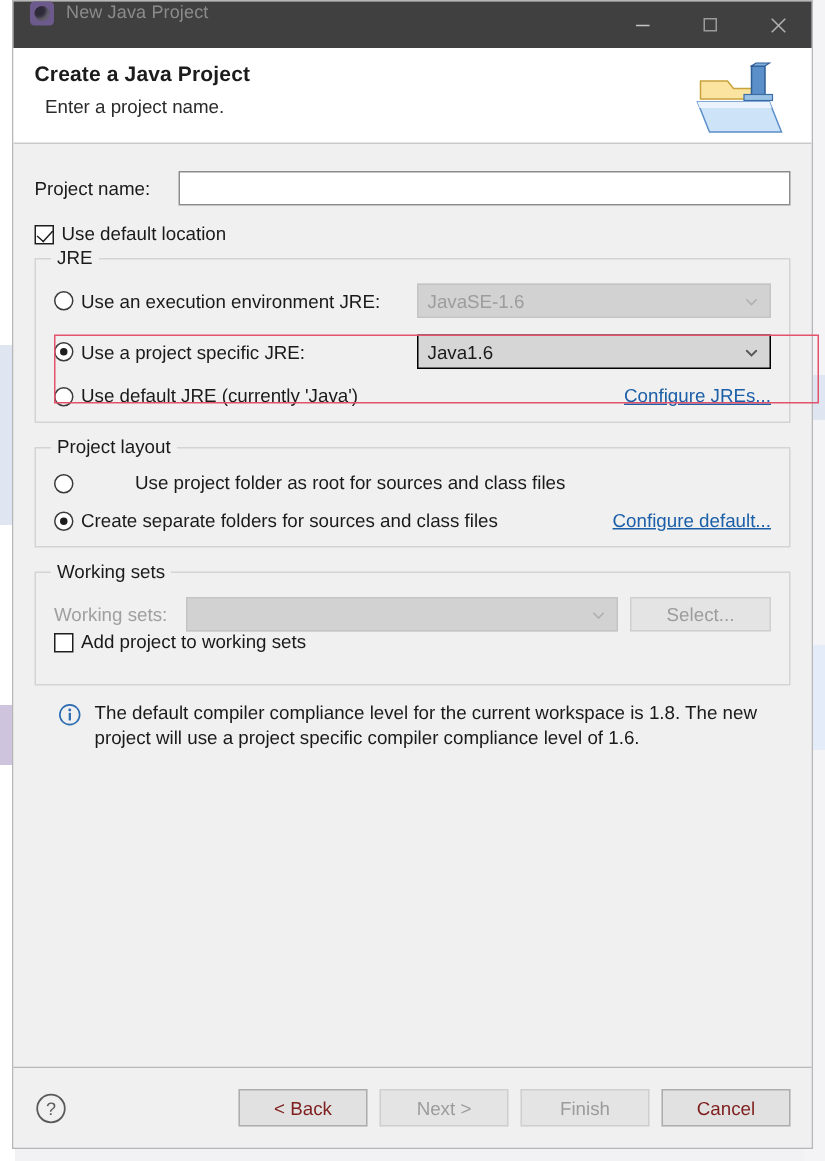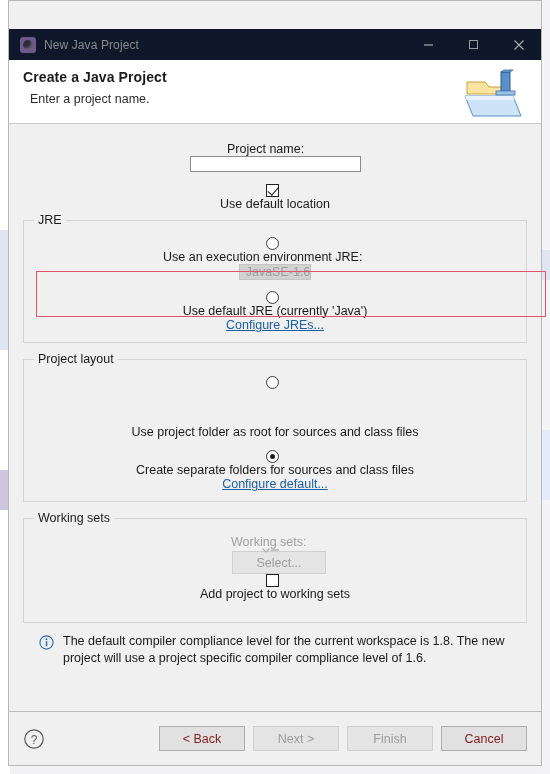--- a/index.html
+++ b/index.html
@@ -29,24 +29,23 @@
     left: 8px; top: 0px;
     width: 534px; height: 766px;
     background: #f0f0f0;
     border: 1px solid #b7b7b7;
     display: flex; flex-direction: column;
   }
 
   
   .titlebar {
     height: 31px; min-height:31px;
-    background: #0f172a;
-    display: flex; align-items: center;
+    background: #404040;
+    display: flex; align-items: flex-start;
     position: relative;
-    margin-top: 28px;
   }
   .app-icon {
     width: 16px; height: 16px; margin-left: 11px; margin-right: 8px;
     position: relative; flex: 0 0 auto;
   }
   .app-icon .ring {
     position:absolute; inset:0;
     background:#6d5a8c;
     border-radius:3px;
   }
@@ -78,21 +77,21 @@
     margin-top:4px; font-size:12.5px; color:#2b2b2b; padding-left:7px;
   }
   .header .wiz-img { position:absolute; right:16px; top:8px; width:62px; height:52px; }
 
   
   .body {
     flex:1; background:#f0f0f0; position:relative;
     padding: 18px 14px 0 14px;
   }
 
-  .row { display:flex; align-items:center;flex-direction:column; }
+  .row { display:flex; align-items:center; }
 
   .lbl { font-size:12.5px; color:#1a1a1a; }
   .lbl.dim { color:#a0a0a0; }
 
   input.text {
     height:23px; border:1px solid #8c8c8c; background:#ffffff;
     font-family:"Liberation Sans", sans-serif; font-size:12.5px;
     padding: 0 4px; color:#1a1a1a; outline:none;
   }
   input.text[disabled] {
@@ -240,20 +239,30 @@
           <span class="rd"></span>
           <span class="lbl" style="width:224px;">Use an execution environment JRE:</span>
           <div class="combo disabled" style="flex:1;">
             <span>JavaSE-1.6</span>
             <svg class="arrow" viewBox="0 0 8 5">
                 <path d="M0.5 0.5 L4 4 L7.5 0.5" fill="none" stroke="#b0b0b0" stroke-width="1.1"></path>
               </svg>
           </div>
         </div>
 
+        <div class="row" style="margin-bottom:11px;">
+          <span class="rd checked"></span>
+          <span class="lbl" style="width:224px;">Use a project specific JRE:</span>
+          <div class="combo" style="flex:1;">
+            <span>Java1.6</span>
+            <svg class="arrow" viewBox="0 0 8 5">
+                <path d="M0.5 0.5 L4 4 L7.5 0.5" fill="none" stroke="#555" stroke-width="1.2"></path>
+              </svg>
+          </div>
+        </div>
 
         <div class="row">
           <span class="rd"></span>
           <span class="lbl">Use default JRE (currently 'Java')</span>
           <span style="flex:1;"></span>
           <a class="link">Configure JREs...</a>
         </div>
 
       </div>
       <div id="redbox"></div>

